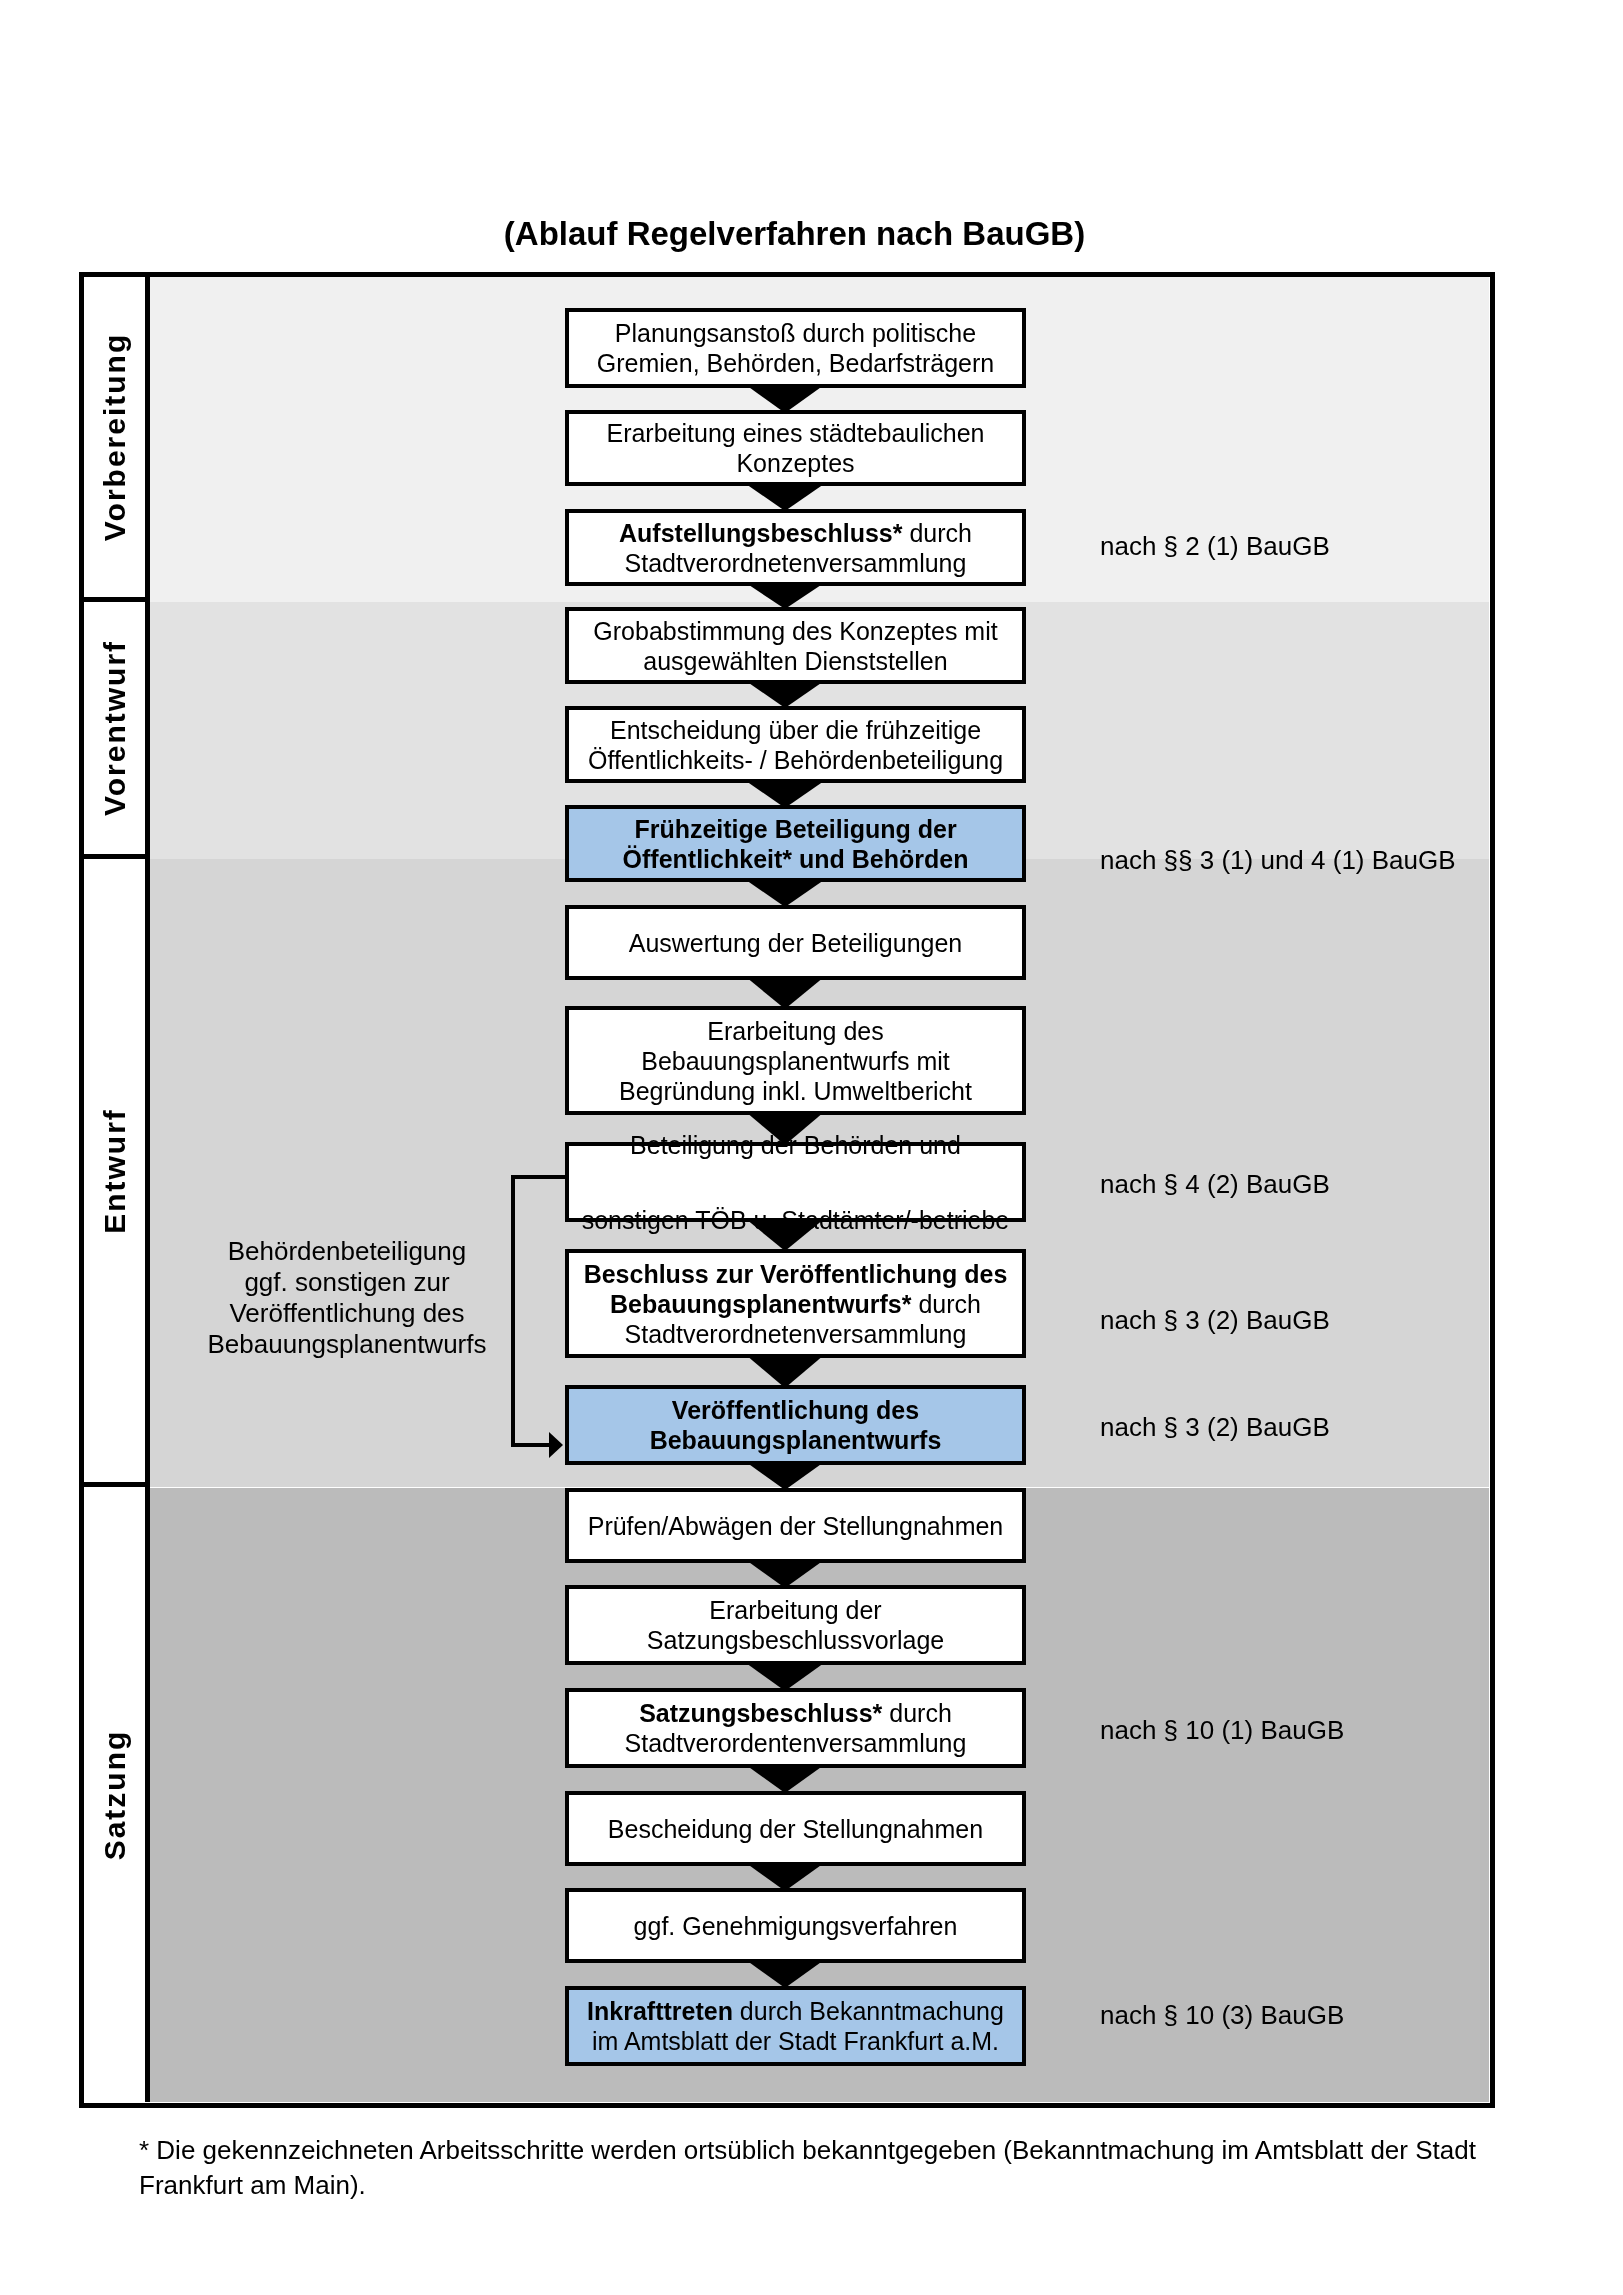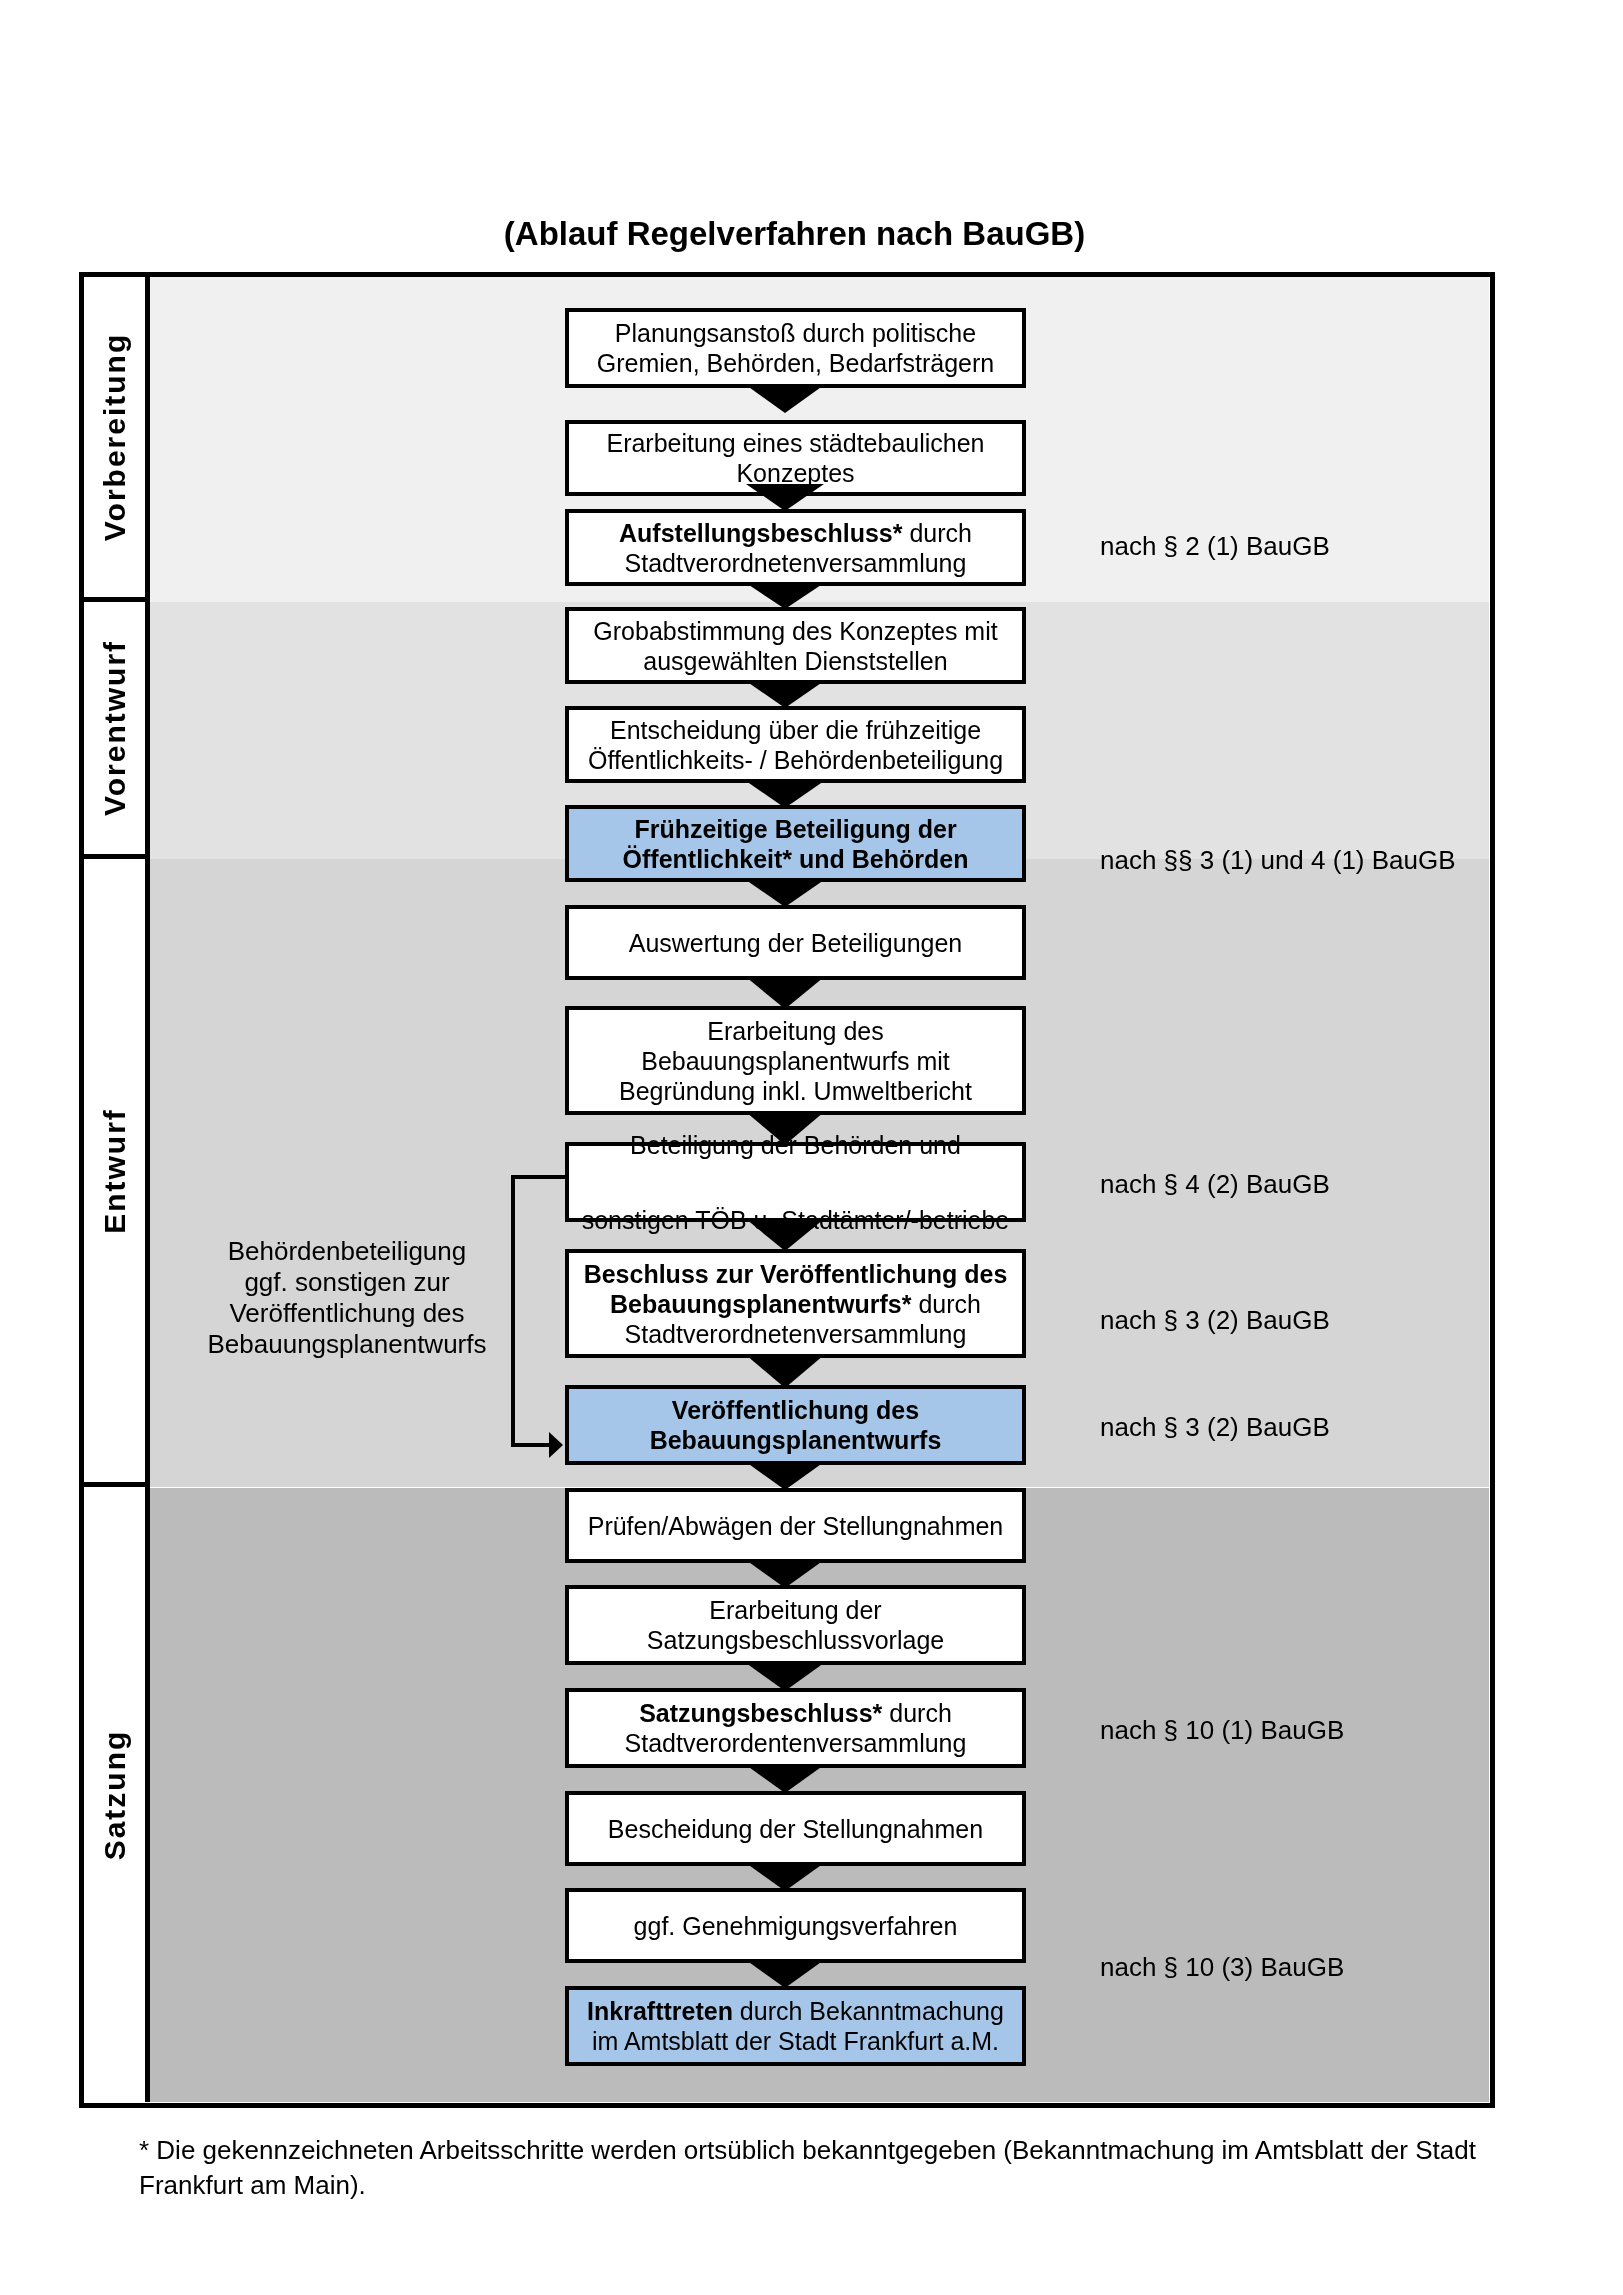--- a/index.html
+++ b/index.html
@@ -61,21 +61,21 @@
         </div>
         <div class="label-cell" style="top: 1488px; height: 614px;">
           <span class="label-text">Satzung</span>
         </div>
       </div>
     <div id="boxes">
         <div class="flow-box" style="top: 308px; height: 80px;">
           <div><span>Planungsanstoß durch politische</span></div>
           <div><span>Gremien, Behörden, Bedarfsträgern</span></div>
         </div>
-        <div class="flow-box" style="top: 420px; height: 76px;">
+        <div class="flow-box" style="top: 410px; height: 76px;">
           <div><span>Erarbeitung eines städtebaulichen</span></div>
           <div><span>Konzeptes</span></div>
         </div>
         <div class="flow-box" style="top: 509px; height: 77px;">
           <div><span class="bold">Aufstellungsbeschluss*</span><span> durch</span></div>
           <div><span>Stadtverordnetenversammlung</span></div>
         </div>
         <div class="flow-box" style="top: 607px; height: 77px;">
           <div><span>Grobabstimmung des Konzeptes mit</span></div>
           <div><span>ausgewählten Dienststellen</span></div>
@@ -149,21 +149,21 @@
         <div class="flow-arrow" style="left: 746px; top: 1863px; border-top: 28px solid rgb(0, 0, 0);"></div>
         <div class="flow-arrow" style="left: 746px; top: 1960px; border-top: 28px solid rgb(0, 0, 0);"></div>
       </div>
     <div id="annotations">
         <div class="annotation" style="top: 529px;">nach § 2 (1) BauGB</div>
         <div class="annotation" style="top: 843px;">nach §§ 3 (1) und 4 (1) BauGB</div>
         <div class="annotation" style="top: 1167px;">nach § 4 (2) BauGB</div>
         <div class="annotation" style="top: 1303px;">nach § 3 (2) BauGB</div>
         <div class="annotation" style="top: 1410px;">nach § 3 (2) BauGB</div>
         <div class="annotation" style="top: 1713px;">nach § 10 (1) BauGB</div>
-        <div class="annotation" style="top: 1950px;">nach § 10 (3) BauGB</div>
+        <div class="annotation" style="top: 1998px;">nach § 10 (3) BauGB</div>
       </div>
 
     <div class="side-note" id="side-note">
         <div>Behördenbeteiligung</div>
         <div>ggf. sonstigen zur</div>
         <div>Veröffentlichung des</div>
         <div>Bebauungsplanentwurfs</div>
       </div>
 
     <div>

